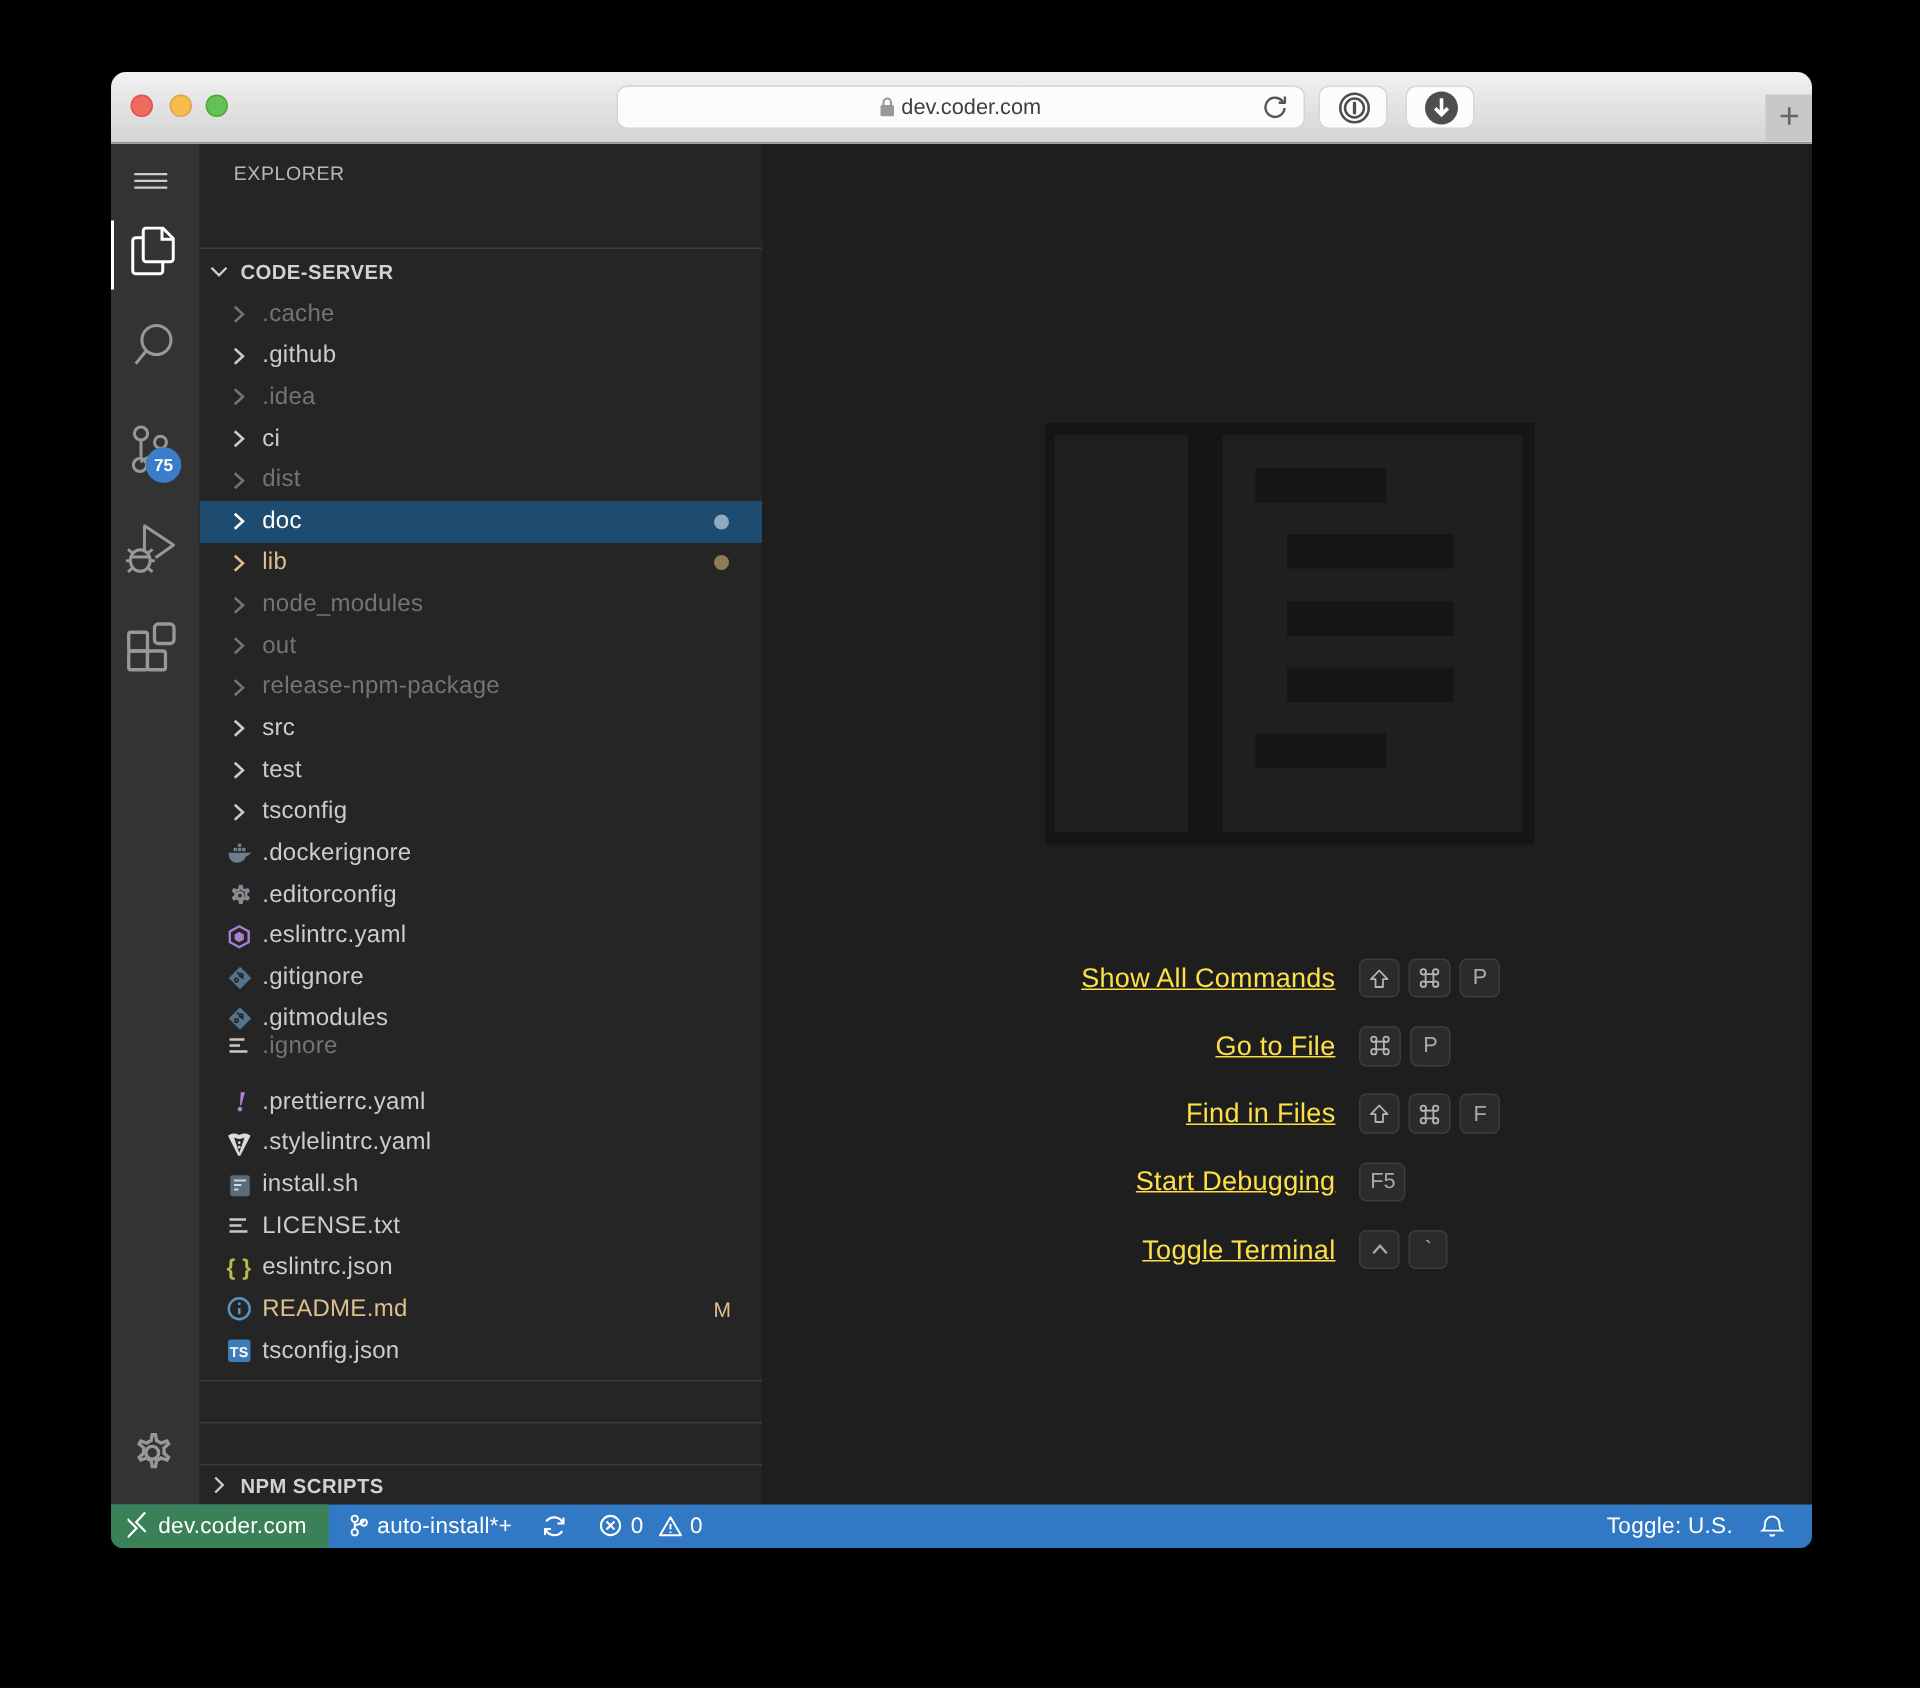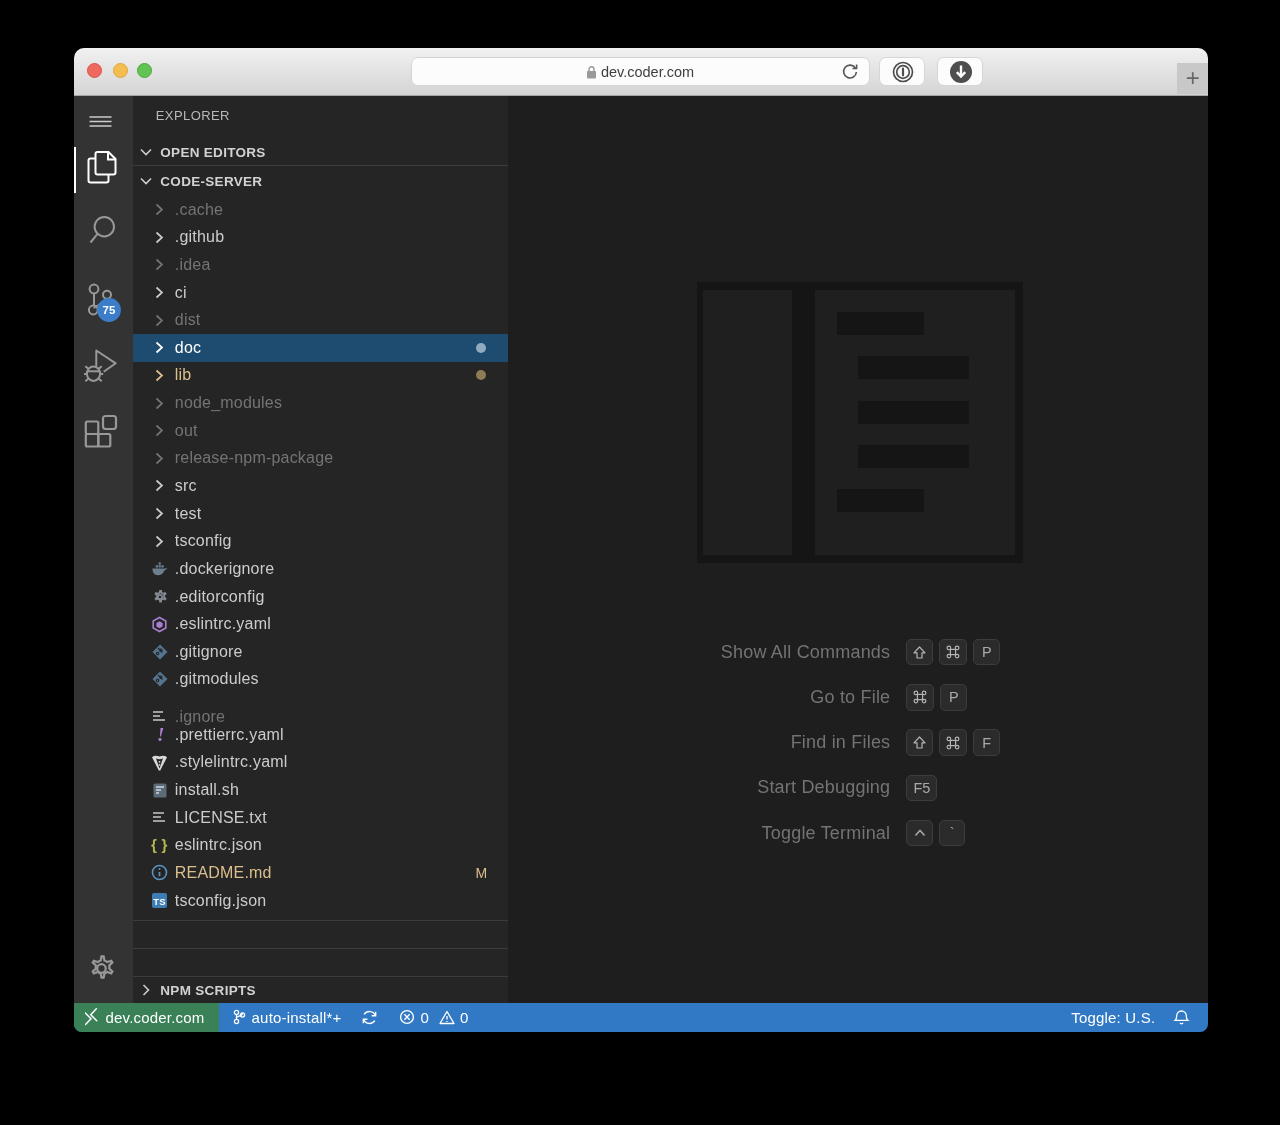--- a/index.html
+++ b/index.html
@@ -46,21 +46,21 @@
   .row { position:absolute; left:0; width:100%; height:27.6px; display:flex; align-items:center;
     font-size:16px; letter-spacing:0.2px; color:#cccccc; }
   .row .tw { width:17px; margin-left:18px; margin-right:6.5px; flex:none; display:flex;
     justify-content:center; align-items:center; height:100%; }
   .row.dim { color:#747474; }
   .row.gold { color:#dcbf8d;text-align:right; }
   .row.sel { background:#1e4c70; color:#ffffff; }
   .dot { position:absolute; right:22px; top:50%; margin-top:-5px; width:10px; height:10px; border-radius:50%; }
   .mbadge { position:absolute; right:21px; font-size:14px; color:#dcbf8d; }
   .sc-row { position:absolute; height:27px; width:100%; }
-  .sc-label { position:absolute; right:318px; font-size:18px; letter-spacing:0.2px; color:#737373; line-height:27px; white-space:nowrap; }
+  .sc-label { position:absolute; right:318px; font-size:18px; letter-spacing:0.2px; color:#fde047; line-height:27px; white-space:nowrap;text-decoration:underline; }
   .keys { position:absolute; left:398px; display:flex; gap:6px; height:27px; align-items:center; }
   .key { background:#2b2b2b; border:1px solid #3c3c3c; border-radius:5px; color:#a9a9a9;
     height:26.5px; min-width:26.5px; padding:0 6px; display:flex; align-items:center; justify-content:center;
     font-size:14.5px; }
   
   .statusbar { flex:none; height:28.8px; background:#3179c4; display:flex; align-items:center;
     color:#fff; font-size:15px; letter-spacing:0.2px; position:relative; }
   .remote { height:100%; background:#3a8158; display:flex; align-items:center; padding:0 14px 0 11px; }
   .sb-item { display:flex; align-items:center; margin-left:13px; }
   .sb-right { position:absolute; right:0; top:0; height:100%; display:flex; align-items:center; }
@@ -156,26 +156,20 @@
       <div class="abicon" style="left:12px;top:856.5px">
         <svg width="31" height="31" viewBox="0 0 32 32" fill="none" stroke="#989898" stroke-width="2.3">
           <circle cx="16" cy="16" r="4.4"></circle>
           <path d="M16 3.5 l2.2 0 0.8 4.2 a9 9 0 0 1 3 1.7 l4.1 -1.4 1.1 1.9 -3.2 2.9 a9 9 0 0 1 0 3.4 l3.2 2.9 -1.1 1.9 -4.1 -1.4 a9 9 0 0 1 -3 1.7 l-0.8 4.2 -2.2 0 -0.8 -4.2 a9 9 0 0 1 -3 -1.7 l-4.1 1.4 -1.1 -1.9 3.2 -2.9 a9 9 0 0 1 0 -3.4 l-3.2 -2.9 1.1 -1.9 4.1 1.4 a9 9 0 0 1 3 -1.7 Z"></path>
         </svg>
       </div>
     </div>
 
     <div class="sidebar">
       <div class="expl-title">EXPLORER</div>
-      <div class="sect" style="top:42.5px">
-        <svg width="16" height="16" viewBox="0 0 16 16" fill="none" stroke="#cccccc" stroke-width="1.6">
-            <path d="M3 5.5 L8 10.5 L13 5.5"></path>
-          </svg>
-        OPEN EDITORS
-      </div>
       <div class="sep" style="top:68.5px"></div>
       <div class="sect" style="top:71.5px">
         <svg width="16" height="16" viewBox="0 0 16 16" fill="none" stroke="#cccccc" stroke-width="1.6">
             <path d="M3 5.5 L8 10.5 L13 5.5"></path>
           </svg>
         CODE-SERVER
       </div>
       <div id="tree">
           <div class="row dim" style="top:99.8px">
             <span class="tw">
@@ -324,21 +318,21 @@
           </div>
           <div class="row " style="top:569.68px">
             <span class="tw">
               <svg width="16" height="16" viewBox="0 0 16 16">
                 <path d="M8 0.5 L15.5 8 L8 15.5 L0.5 8 Z" fill="#54738c"></path>
                 <path d="M6 4 L10.5 8.5 M8.8 5 a1.2 1.2 0 1 0 0.01 0 M5.6 8.2 a1.2 1.2 0 1 0 0.01 0" stroke="#252526" stroke-width="1.1" fill="none"></path>
               </svg>
             </span>
             <span>.gitmodules</span>
           </div>
-          <div class="row dim" style="top:607px">
+          <div class="row dim" style="top:588px">
             <span class="tw">
               <svg width="15" height="14" viewBox="0 0 15 14" stroke="#c8c8c8" stroke-width="1.7">
                 <path d="M1 2 H11 M1 6 H8 M1 10 H13"></path>
               </svg>
             </span>
             <span>.ignore</span>
           </div>
           <div class="row " style="top:624.9599999999999px">
             <span class="tw">
               <svg width="14" height="19" viewBox="0 0 14 19">

